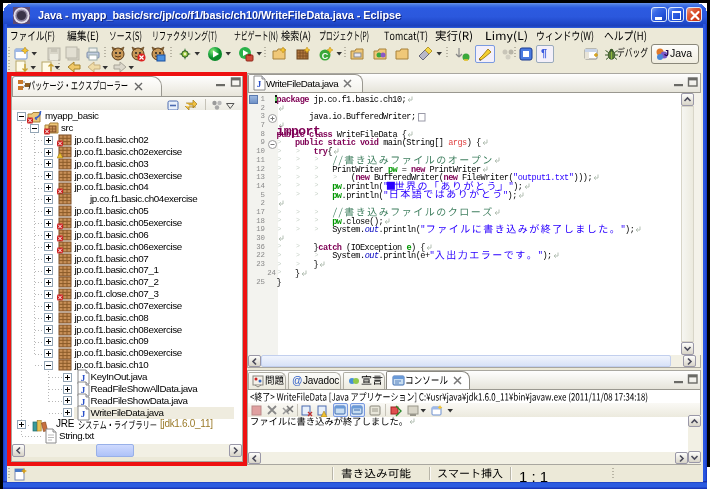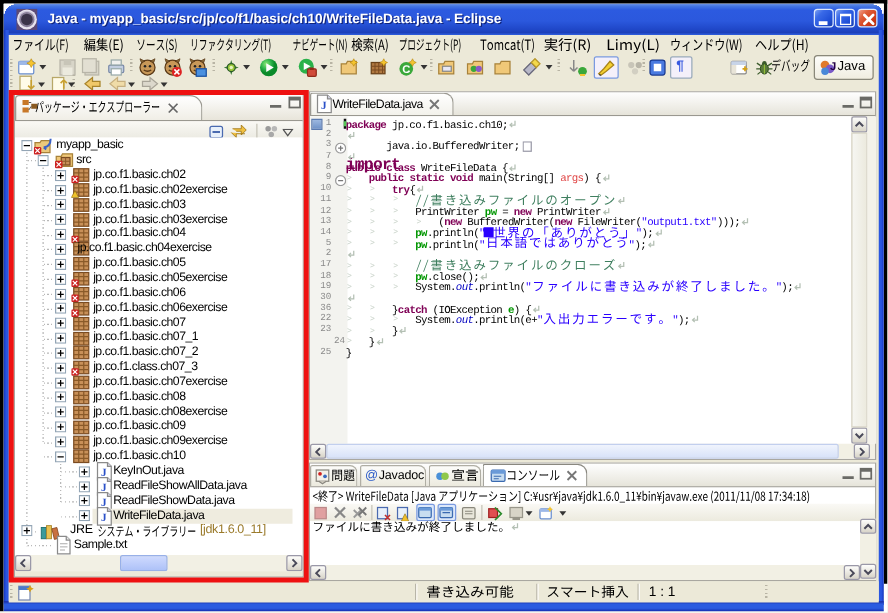--- a/index.html
+++ b/index.html
@@ -419,21 +419,21 @@
 <div style="position:absolute;left:35px;top:199.45px;width:9px;height:1px;background:repeating-linear-gradient(90deg,#b8b8b8 0,#b8b8b8 1px,rgba(0,0,0,0) 1px,rgba(0,0,0,0) 3px);"></div>
 <svg style="position:absolute;left:44px;top:194.9px" width="9" height="9">
     <rect x="0.5" y="0.5" width="8" height="8" fill="#fff" stroke="#93a5b5"></rect>
     <path d="M2 4.5 H7" stroke="#000" stroke-width="1"></path>
     <path d="M4.5 2 V7" stroke="#000" stroke-width="1"></path>
   </svg>
 <svg style="position:absolute;left:57px;top:191.45px" width="16" height="16">
     <rect x="2" y="3" width="12" height="10" fill="#c89058" stroke="#7a4a20"></rect>
     <path d="M2 6.3 H14 M2 9.6 H14 M6 3 V13 M10 3 V13" stroke="#8a5a28" stroke-width="1"></path>
   </svg>
-<div class="t" style="left:62px;top:193.2px;font-size:9.8px;color:#000;letter-spacing:-0.38px">jp.co.f1.basic.ch04exercise</div>
+<div class="t" style="left:90px;top:193.2px;font-size:9.8px;color:#000;letter-spacing:-0.38px">jp.co.f1.basic.ch04exercise</div>
 <div style="position:absolute;left:35px;top:211.3px;width:9px;height:1px;background:repeating-linear-gradient(90deg,#b8b8b8 0,#b8b8b8 1px,rgba(0,0,0,0) 1px,rgba(0,0,0,0) 3px);"></div>
 <svg style="position:absolute;left:44px;top:206.8px" width="9" height="9">
     <rect x="0.5" y="0.5" width="8" height="8" fill="#fff" stroke="#93a5b5"></rect>
     <path d="M2 4.5 H7" stroke="#000" stroke-width="1"></path>
     <path d="M4.5 2 V7" stroke="#000" stroke-width="1"></path>
   </svg>
 <svg style="position:absolute;left:57px;top:203.3px" width="16" height="16">
     <rect x="2" y="3" width="12" height="10" fill="#c89058" stroke="#7a4a20"></rect>
     <path d="M2 6.3 H14 M2 9.6 H14 M6 3 V13 M10 3 V13" stroke="#8a5a28" stroke-width="1"></path>
   </svg>
@@ -515,21 +515,21 @@
     <rect x="0.5" y="0.5" width="8" height="8" fill="#fff" stroke="#93a5b5"></rect>
     <path d="M2 4.5 H7" stroke="#000" stroke-width="1"></path>
     <path d="M4.5 2 V7" stroke="#000" stroke-width="1"></path>
   </svg>
 <svg style="position:absolute;left:57px;top:286.25px" width="16" height="16">
     <rect x="2" y="3" width="12" height="10" fill="#c89058" stroke="#7a4a20"></rect>
     <path d="M2 6.3 H14 M2 9.6 H14 M6 3 V13 M10 3 V13" stroke="#8a5a28" stroke-width="1"></path>
     <rect x="0" y="8.5" width="6" height="6" fill="#cc2222" rx="1"></rect>
     <path d="M1.2 9.7 L4.8 13.3 M4.8 9.7 L1.2 13.3" stroke="#fff" stroke-width="1"></path>
   </svg>
-<div class="t" style="left:74.5px;top:288.1px;font-size:9.8px;color:#000;letter-spacing:-0.38px">jp.co.f1.class.ch07_3</div>
+<div class="t" style="left:74.5px;top:288.1px;font-size:9.8px;color:#000;letter-spacing:-0.38px">jp.co.f1.close.ch07_3</div>
 <div style="position:absolute;left:35px;top:306.1px;width:9px;height:1px;background:repeating-linear-gradient(90deg,#b8b8b8 0,#b8b8b8 1px,rgba(0,0,0,0) 1px,rgba(0,0,0,0) 3px);"></div>
 <svg style="position:absolute;left:44px;top:301.6px" width="9" height="9">
     <rect x="0.5" y="0.5" width="8" height="8" fill="#fff" stroke="#93a5b5"></rect>
     <path d="M2 4.5 H7" stroke="#000" stroke-width="1"></path>
     <path d="M4.5 2 V7" stroke="#000" stroke-width="1"></path>
   </svg>
 <svg style="position:absolute;left:57px;top:298.1px" width="16" height="16">
     <rect x="2" y="3" width="12" height="10" fill="#c89058" stroke="#7a4a20"></rect>
     <path d="M2 6.3 H14 M2 9.6 H14 M6 3 V13 M10 3 V13" stroke="#8a5a28" stroke-width="1"></path>
   </svg>
@@ -654,21 +654,21 @@
       <path d="M3.1 -7.8 2.6 -7.2C3.2 -6.8 4.3 -6.1 4.8 -5.7L5.3 -6.4C4.8 -6.7 3.7 -7.5 3.1 -7.8ZM1.5 -0.5 2.0 0.3C3.0 0.1 4.4 -0.4 5.4 -1.0C7.0 -1.9 8.4 -3.3 9.3 -4.6L8.8 -5.5C8.0 -4.0 6.7 -2.7 5.0 -1.7C3.9 -1.1 2.7 -0.7 1.5 -0.5ZM1.5 -5.5 1.1 -4.8C1.7 -4.5 2.8 -3.8 3.3 -3.4L3.8 -4.2C3.3 -4.5 2.1 -5.2 1.5 -5.5Z M18.4 -6.8 17.8 -7.2C17.7 -7.2 17.4 -7.1 17.1 -7.1C16.7 -7.1 13.5 -7.1 13.1 -7.1C12.8 -7.1 12.3 -7.2 12.1 -7.2V-6.3C12.2 -6.3 12.8 -6.3 13.1 -6.3C13.5 -6.3 16.7 -6.3 17.1 -6.3C16.9 -5.5 16.1 -4.3 15.4 -3.5C14.4 -2.3 12.9 -1.1 11.2 -0.5L11.9 0.2C13.4 -0.5 14.8 -1.6 15.9 -2.8C16.9 -1.8 18.0 -0.6 18.7 0.3L19.4 -0.3C18.7 -1.1 17.5 -2.5 16.4 -3.4C17.1 -4.3 17.8 -5.5 18.1 -6.4C18.2 -6.5 18.3 -6.7 18.4 -6.8Z M22.6 -7.5V-6.7C22.8 -6.7 23.2 -6.7 23.5 -6.7C24.1 -6.7 27.1 -6.7 27.6 -6.7C27.9 -6.7 28.3 -6.7 28.6 -6.7V-7.5C28.3 -7.5 27.9 -7.5 27.6 -7.5C27.1 -7.5 24.1 -7.5 23.5 -7.5C23.2 -7.5 22.9 -7.5 22.6 -7.5ZM21.4 -5.0V-4.1C21.7 -4.2 22.0 -4.2 22.3 -4.2H25.3C25.3 -3.2 25.2 -2.3 24.7 -1.6C24.3 -1.0 23.6 -0.4 22.8 -0.1L23.6 0.5C24.4 0.0 25.2 -0.7 25.6 -1.4C26.0 -2.1 26.1 -3.1 26.2 -4.2H28.9C29.2 -4.2 29.5 -4.2 29.7 -4.1V-5.0C29.5 -4.9 29.2 -4.9 28.9 -4.9C28.4 -4.9 22.8 -4.9 22.3 -4.9C21.9 -4.9 21.7 -5.0 21.4 -5.0Z M32.3 -1.1C32.0 -1.1 31.7 -1.1 31.4 -1.1L31.5 -0.2C31.8 -0.2 32.1 -0.3 32.4 -0.3C33.7 -0.4 37.1 -0.8 38.7 -1.0C38.9 -0.5 39.1 -0.0 39.3 0.3L40.1 -0.0C39.7 -1.1 38.6 -3.1 37.9 -4.2L37.1 -3.8C37.5 -3.4 37.9 -2.6 38.3 -1.8C37.2 -1.6 35.3 -1.4 33.8 -1.2C34.3 -2.6 35.3 -5.7 35.6 -6.7C35.7 -7.1 35.8 -7.4 35.9 -7.6L34.9 -7.8C34.9 -7.5 34.8 -7.3 34.7 -6.8C34.4 -5.8 33.4 -2.6 32.8 -1.2Z M45.9 -5.0C45.3 -5.0 44.8 -4.5 44.8 -3.9C44.8 -3.3 45.3 -2.8 45.9 -2.8C46.5 -2.8 47.0 -3.3 47.0 -3.9C47.0 -4.5 46.5 -5.0 45.9 -5.0Z M53.4 -7.6V-6.8C53.6 -6.8 54.0 -6.8 54.3 -6.8C54.8 -6.8 57.7 -6.8 58.3 -6.8C58.6 -6.8 59.0 -6.8 59.2 -6.8V-7.6C59.0 -7.6 58.6 -7.5 58.3 -7.5C57.7 -7.5 54.8 -7.5 54.3 -7.5C53.9 -7.5 53.6 -7.6 53.4 -7.6ZM60.0 -4.9 59.4 -5.3C59.3 -5.2 59.0 -5.2 58.8 -5.2C58.3 -5.2 53.9 -5.2 53.4 -5.2C53.2 -5.2 52.8 -5.2 52.4 -5.3V-4.4C52.8 -4.4 53.2 -4.4 53.4 -4.4C54.0 -4.4 58.4 -4.4 58.9 -4.4C58.7 -3.7 58.3 -2.8 57.6 -2.2C56.8 -1.3 55.5 -0.6 54.0 -0.3L54.7 0.4C56.0 0.1 57.3 -0.5 58.3 -1.7C59.1 -2.5 59.5 -3.6 59.8 -4.6C59.8 -4.7 59.9 -4.8 60.0 -4.9Z M62.1 -3.7 62.5 -2.9C63.9 -3.3 65.3 -3.9 66.4 -4.5V-0.8C66.4 -0.4 66.3 0.1 66.3 0.3H67.3C67.3 0.1 67.2 -0.4 67.2 -0.8V-5.1C68.3 -5.8 69.2 -6.5 70.0 -7.4L69.3 -8.0C68.6 -7.1 67.6 -6.3 66.5 -5.6C65.4 -4.9 63.8 -4.2 62.1 -3.7Z M80.4 -8.7 79.9 -8.5C80.1 -8.1 80.5 -7.6 80.7 -7.2L81.3 -7.4C81.0 -7.8 80.7 -8.4 80.4 -8.7ZM80.0 -6.6 79.5 -7.0 79.9 -7.1C79.7 -7.5 79.3 -8.1 79.1 -8.5L78.6 -8.2C78.8 -7.9 79.1 -7.4 79.3 -7.0C79.1 -7.0 79.0 -7.0 78.9 -7.0C78.4 -7.0 74.3 -7.0 73.7 -7.0C73.4 -7.0 73.0 -7.0 72.7 -7.1V-6.2C73.0 -6.2 73.3 -6.2 73.7 -6.2C74.3 -6.2 78.4 -6.2 79.0 -6.2C78.8 -5.2 78.3 -3.8 77.6 -2.9C76.8 -1.8 75.6 -0.9 73.6 -0.4L74.3 0.4C76.2 -0.2 77.4 -1.2 78.4 -2.4C79.2 -3.4 79.7 -5.1 79.9 -6.1C79.9 -6.3 80.0 -6.5 80.0 -6.6Z M84.0 -7.6V-6.8C84.2 -6.8 84.6 -6.8 84.9 -6.8C85.4 -6.8 88.3 -6.8 88.9 -6.8C89.2 -6.8 89.6 -6.8 89.8 -6.8V-7.6C89.6 -7.6 89.2 -7.5 88.9 -7.5C88.3 -7.5 85.4 -7.5 84.9 -7.5C84.5 -7.5 84.2 -7.6 84.0 -7.6ZM90.6 -4.9 90.0 -5.3C89.9 -5.2 89.6 -5.2 89.4 -5.2C88.9 -5.2 84.5 -5.2 84.0 -5.2C83.8 -5.2 83.4 -5.2 83.0 -5.3V-4.4C83.4 -4.4 83.8 -4.4 84.0 -4.4C84.6 -4.4 89.0 -4.4 89.5 -4.4C89.3 -3.7 88.9 -2.8 88.2 -2.2C87.4 -1.3 86.1 -0.6 84.6 -0.3L85.3 0.4C86.6 0.1 87.9 -0.5 88.9 -1.7C89.7 -2.5 90.1 -3.6 90.4 -4.6C90.4 -4.7 90.5 -4.8 90.6 -4.9Z M99.7 -7.7H98.8C98.8 -7.5 98.8 -7.2 98.8 -6.9C98.8 -6.5 98.8 -5.6 98.8 -5.2C98.8 -3.3 98.7 -2.5 98.0 -1.6C97.3 -0.9 96.5 -0.5 95.5 -0.3L96.2 0.4C96.9 0.2 98.0 -0.3 98.6 -1.1C99.3 -1.9 99.7 -2.8 99.7 -5.2C99.7 -5.6 99.7 -6.4 99.7 -6.9C99.7 -7.2 99.7 -7.5 99.7 -7.7ZM95.0 -7.7H94.1C94.1 -7.5 94.1 -7.1 94.1 -6.9C94.1 -6.6 94.1 -4.0 94.1 -3.5C94.1 -3.2 94.1 -2.9 94.0 -2.7H95.0C95.0 -2.9 94.9 -3.3 94.9 -3.5C94.9 -3.9 94.9 -6.6 94.9 -6.9C94.9 -7.2 95.0 -7.5 95.0 -7.7Z M103.0 -4.4V-3.4C103.4 -3.4 103.9 -3.5 104.5 -3.5C105.2 -3.5 109.3 -3.5 110.1 -3.5C110.5 -3.5 110.9 -3.4 111.1 -3.4V-4.4C110.9 -4.4 110.6 -4.4 110.0 -4.4C109.3 -4.4 105.2 -4.4 104.5 -4.4C103.9 -4.4 103.3 -4.4 103.0 -4.4Z" fill="#000"></path>
     </g>
   </svg>
 <div class="t" style="left:160px;top:418.4px;font-size:10px;color:#9a7a2a;letter-spacing:-0.3px">[jdk1.6.0_11]</div>
 <div style="position:absolute;left:22px;top:436.45px;width:19px;height:1px;background:repeating-linear-gradient(90deg,#b8b8b8 0,#b8b8b8 1px,rgba(0,0,0,0) 1px,rgba(0,0,0,0) 3px);"></div>
 <svg style="position:absolute;left:43px;top:428.45px" width="16" height="16">
     <path d="M3 1 H10 L13 4 V15 H3 Z" fill="#fff" stroke="#8a8a8a"></path>
     <path d="M10 1 L10 4 H13" fill="#e8e8e8" stroke="#8a8a8a"></path>
     <path d="M5 7 H11 M5 9.5 H11 M5 12 H9" stroke="#aaa" stroke-width="0.8"></path>
   </svg>
-<div class="t" style="left:59px;top:430.2px;font-size:9.8px;color:#000;letter-spacing:-0.38px">Sample.txt</div>
+<div class="t" style="left:59px;top:430.2px;font-size:9.8px;color:#000;letter-spacing:-0.38px">String.txt</div>
 <div style="position:absolute;left:12px;top:444px;width:230px;height:13px;background:#f2f0e4;"></div>
 <div style="position:absolute;left:12px;top:444px;width:13px;height:13px;background:linear-gradient(180deg,#fdfdfb,#d8d4c8);border:1px solid #9a98a8;border-radius:2px;box-sizing:border-box"></div>
 <svg style="position:absolute;left:12px;top:444px" width="13" height="13">
     <path d="M8 3.5 L5 6.5 L8 9.5" stroke="#4a4a5a" stroke-width="1.6" fill="none"></path>
   </svg>
 <div style="position:absolute;left:229px;top:444px;width:13px;height:13px;background:linear-gradient(180deg,#fdfdfb,#d8d4c8);border:1px solid #9a98a8;border-radius:2px;box-sizing:border-box"></div>
 <svg style="position:absolute;left:229px;top:444px" width="13" height="13">
     <path d="M5 3.5 L8 6.5 L5 9.5" stroke="#4a4a5a" stroke-width="1.6" fill="none"></path>
   </svg>
 <div style="position:absolute;left:96px;top:444px;width:38px;height:13px;background:linear-gradient(180deg,#cfdafe,#aec2f8);border:1px solid #98b0e8;border-radius:2px;box-sizing:border-box;"></div>
@@ -1088,14 +1088,14 @@
 <svg style="position:absolute;left:341.0px;top:465.7px;overflow:visible" width="72" height="16">
     <g transform="translate(0,11.34) scale(1.0903,1)">
       <path d="M2.7 -0.7H8.0V-0.0H2.7ZM2.7 -1.2V-1.9H8.0V-1.2ZM2.0 -2.5V0.9H2.7V0.5H8.0V0.9H8.8V-2.5ZM0.6 -3.6V-3.0H10.1V-3.6H5.7V-4.2H9.4V-4.7H5.7V-5.3H8.8V-6.5H10.1V-7.1H8.8V-8.2H5.7V-9.0H4.9V-8.2H1.7V-7.7H4.9V-7.1H0.6V-6.5H4.9V-5.9H1.6V-5.3H4.9V-4.7H1.3V-4.2H4.9V-3.6ZM5.7 -7.7H8.0V-7.1H5.7ZM5.7 -5.9V-6.5H8.0V-5.9Z M14.0 -2.8 13.1 -3.0C12.9 -2.5 12.7 -2.1 12.7 -1.5C12.7 -0.1 13.9 0.5 16.0 0.5C16.9 0.5 17.8 0.4 18.5 0.3L18.5 -0.5C17.8 -0.4 17.0 -0.3 16.0 -0.3C14.3 -0.3 13.5 -0.7 13.5 -1.6C13.5 -2.1 13.7 -2.5 14.0 -2.8ZM16.1 -7.5 16.1 -7.2C15.1 -7.1 13.9 -7.2 12.6 -7.3L12.7 -6.5C14.0 -6.4 15.3 -6.4 16.3 -6.5L16.6 -5.6L16.9 -5.1C15.6 -5.0 14.0 -5.0 12.4 -5.1L12.5 -4.3C14.1 -4.2 15.9 -4.2 17.2 -4.4C17.4 -3.8 17.7 -3.3 18.0 -2.8C17.7 -2.9 17.0 -2.9 16.4 -3.0L16.3 -2.3C17.1 -2.3 18.1 -2.2 18.7 -2.0L19.1 -2.7C18.9 -2.8 18.8 -2.9 18.7 -3.1C18.4 -3.5 18.2 -4.0 18.0 -4.4C18.7 -4.5 19.4 -4.7 19.9 -4.8L19.8 -5.6C19.3 -5.5 18.5 -5.3 17.6 -5.2L17.4 -5.8L17.1 -6.5C17.9 -6.6 18.6 -6.8 19.2 -7.0L19.1 -7.7C18.4 -7.5 17.7 -7.4 16.9 -7.3C16.8 -7.7 16.7 -8.1 16.7 -8.5L15.8 -8.4C15.9 -8.1 16.0 -7.8 16.1 -7.5Z M22.0 -8.2C22.7 -7.8 23.5 -7.1 23.9 -6.5L24.5 -7.1C24.1 -7.6 23.3 -8.3 22.6 -8.7ZM27.5 -6.4C27.1 -4.2 26.2 -2.5 24.6 -1.5C24.8 -1.4 25.1 -1.0 25.3 -0.9C26.6 -1.9 27.6 -3.3 28.1 -5.2C28.6 -3.3 29.5 -1.8 31.0 -0.9C31.1 -1.1 31.4 -1.4 31.6 -1.5C29.5 -2.6 28.6 -5.2 28.4 -8.4H25.7V-7.7H27.7C27.7 -7.2 27.8 -6.8 27.9 -6.3ZM24.2 -4.8H21.9V-4.0H23.4V-1.3C22.9 -0.8 22.3 -0.4 21.8 -0.1L22.2 0.8C22.8 0.3 23.3 -0.2 23.8 -0.6C24.5 0.2 25.5 0.6 26.9 0.7C28.1 0.7 30.3 0.7 31.5 0.6C31.5 0.4 31.6 -0.0 31.7 -0.2C30.5 -0.1 28.1 -0.1 26.9 -0.1C25.6 -0.2 24.7 -0.5 24.2 -1.3Z M41.2 -5.5 40.3 -5.6C40.3 -5.3 40.3 -4.9 40.3 -4.6C40.3 -4.4 40.3 -4.1 40.2 -3.8C39.4 -4.2 38.4 -4.6 37.3 -4.7C37.7 -5.7 38.2 -6.8 38.5 -7.2C38.6 -7.4 38.7 -7.5 38.8 -7.6L38.2 -8.0C38.1 -8.0 37.9 -7.9 37.7 -7.9C37.3 -7.9 35.9 -7.8 35.3 -7.8C35.1 -7.8 34.8 -7.8 34.5 -7.8L34.5 -7.0C34.8 -7.0 35.1 -7.0 35.3 -7.0C35.8 -7.1 37.1 -7.1 37.5 -7.1C37.2 -6.5 36.8 -5.6 36.4 -4.7C34.3 -4.7 32.9 -3.4 32.9 -1.9C32.9 -1.0 33.5 -0.4 34.3 -0.4C34.8 -0.4 35.2 -0.6 35.6 -1.1C36.0 -1.7 36.5 -3.0 37.0 -3.9C38.1 -3.9 39.1 -3.5 40.0 -3.0C39.7 -1.8 38.9 -0.7 37.2 0.1L37.9 0.6C39.5 -0.1 40.3 -1.1 40.7 -2.5C41.2 -2.3 41.5 -2.0 41.8 -1.7L42.2 -2.6C41.9 -2.9 41.5 -3.1 40.9 -3.4C41.1 -4.1 41.1 -4.7 41.2 -5.5ZM36.1 -4.0C35.7 -3.1 35.3 -2.1 34.9 -1.6C34.7 -1.3 34.5 -1.3 34.3 -1.3C34.0 -1.3 33.7 -1.5 33.7 -2.0C33.7 -2.9 34.5 -3.8 36.1 -4.0Z M43.4 -8.2V-7.4H50.8V-0.3C50.8 -0.1 50.7 -0.0 50.5 0.0C50.2 0.0 49.3 0.0 48.5 -0.0C48.6 0.2 48.8 0.6 48.8 0.8C49.9 0.8 50.6 0.8 51.1 0.7C51.5 0.6 51.6 0.3 51.6 -0.3V-7.4H52.9V-8.2ZM45.3 -5.1H48.1V-2.6H45.3ZM44.5 -5.9V-1.0H45.3V-1.9H48.9V-5.9Z M57.1 -8.0C57.3 -7.7 57.6 -7.3 57.8 -6.9L55.6 -6.8C55.9 -7.4 56.3 -8.1 56.5 -8.8L55.7 -9.0C55.5 -8.3 55.1 -7.4 54.7 -6.8L53.9 -6.7L54.0 -5.9C55.1 -6.0 56.6 -6.1 58.2 -6.2C58.3 -5.9 58.4 -5.7 58.4 -5.5L59.1 -5.8C58.9 -6.5 58.3 -7.5 57.7 -8.2ZM57.6 -4.5V-3.6H55.3V-4.5ZM54.6 -5.2V0.8H55.3V-1.3H57.6V-0.1C57.6 0.1 57.6 0.1 57.4 0.1C57.3 0.1 56.8 0.1 56.3 0.1C56.4 0.3 56.5 0.6 56.6 0.8C57.3 0.8 57.7 0.8 58.0 0.7C58.3 0.6 58.4 0.3 58.4 -0.1V-5.2ZM55.3 -2.9H57.6V-2.0H55.3ZM62.7 -8.2C62.1 -7.9 61.1 -7.5 60.2 -7.2V-9.0H59.4V-5.4C59.4 -4.5 59.7 -4.3 60.7 -4.3C60.9 -4.3 62.3 -4.3 62.5 -4.3C63.4 -4.3 63.6 -4.6 63.7 -5.9C63.5 -6.0 63.2 -6.1 63.0 -6.3C63.0 -5.2 62.9 -5.0 62.5 -5.0C62.2 -5.0 61.0 -5.0 60.8 -5.0C60.3 -5.0 60.2 -5.1 60.2 -5.4V-6.5C61.2 -6.8 62.4 -7.2 63.2 -7.6ZM62.8 -3.4C62.2 -3.0 61.2 -2.6 60.2 -2.3V-4.0H59.4V-0.4C59.4 0.5 59.7 0.8 60.7 0.8C60.9 0.8 62.4 0.8 62.6 0.8C63.5 0.8 63.8 0.4 63.9 -1.1C63.6 -1.1 63.3 -1.2 63.1 -1.4C63.1 -0.2 63.0 0.0 62.6 0.0C62.2 0.0 61.0 0.0 60.8 0.0C60.3 0.0 60.2 -0.0 60.2 -0.4V-1.6C61.3 -1.9 62.5 -2.3 63.3 -2.8Z" fill="#000"></path>
     </g>
   </svg>
 <svg style="position:absolute;left:437.0px;top:465.7px;overflow:visible" width="68" height="16">
     <g transform="translate(0,11.34) scale(1.0280,1)">
       <path d="M8.6 -7.2 8.0 -7.6C7.8 -7.5 7.6 -7.5 7.2 -7.5C6.8 -7.5 3.5 -7.5 3.1 -7.5C2.8 -7.5 2.2 -7.5 2.0 -7.6V-6.6C2.1 -6.6 2.7 -6.6 3.1 -6.6C3.5 -6.6 6.9 -6.6 7.3 -6.6C7.0 -5.7 6.2 -4.5 5.5 -3.7C4.4 -2.4 2.8 -1.2 1.1 -0.5L1.8 0.2C3.3 -0.5 4.8 -1.7 5.9 -2.9C7.0 -1.9 8.2 -0.7 8.9 0.3L9.6 -0.4C8.9 -1.2 7.6 -2.6 6.5 -3.6C7.3 -4.5 7.9 -5.8 8.3 -6.7C8.4 -6.8 8.5 -7.1 8.6 -7.2Z M15.6 -1.7C16.3 -1.0 17.1 -0.1 17.5 0.5L18.3 -0.1C17.9 -0.7 17.1 -1.5 16.5 -2.1C18.2 -3.5 19.6 -5.2 20.4 -6.5C20.4 -6.5 20.5 -6.7 20.6 -6.8L20.0 -7.3C19.8 -7.3 19.6 -7.2 19.3 -7.2C18.2 -7.2 13.4 -7.2 12.9 -7.2C12.5 -7.2 12.1 -7.3 11.8 -7.3V-6.4C12.0 -6.4 12.5 -6.4 12.9 -6.4C13.5 -6.4 18.2 -6.4 19.2 -6.4C18.7 -5.5 17.4 -3.9 15.8 -2.7C15.1 -3.4 14.2 -4.1 13.8 -4.4L13.2 -3.8C13.7 -3.4 15.0 -2.3 15.6 -1.7Z M22.5 -4.6V-3.6C22.8 -3.6 23.4 -3.6 24.0 -3.6C24.8 -3.6 29.1 -3.6 29.9 -3.6C30.3 -3.6 30.8 -3.6 31.0 -3.6V-4.6C30.8 -4.6 30.4 -4.6 29.8 -4.6C29.1 -4.6 24.8 -4.6 24.0 -4.6C23.4 -4.6 22.8 -4.6 22.5 -4.6Z M35.7 -0.9C35.7 -0.5 35.7 -0.0 35.6 0.3H36.7C36.6 -0.0 36.6 -0.6 36.6 -0.9L36.6 -4.5C37.8 -4.1 39.6 -3.4 40.8 -2.7L41.2 -3.7C40.0 -4.2 38.0 -5.0 36.6 -5.4V-7.2C36.6 -7.5 36.6 -8.0 36.7 -8.3H35.6C35.7 -8.0 35.7 -7.5 35.7 -7.2C35.7 -6.3 35.7 -1.5 35.7 -0.9Z M47.0 -5.3V-0.8H47.7V-1.2H49.4V0.9H50.2V-1.2H51.9V-0.9H52.7V-5.3H50.2V-6.2H53.0V-6.9H50.2V-7.9C51.1 -7.9 51.9 -8.1 52.6 -8.2L52.1 -8.8C50.8 -8.5 48.6 -8.4 46.8 -8.3C46.9 -8.1 47.0 -7.8 47.0 -7.6C47.8 -7.7 48.6 -7.7 49.4 -7.8V-6.9H46.7V-6.2H49.4V-5.3ZM47.7 -3.0H49.4V-1.9H47.7ZM47.7 -3.6V-4.7H49.4V-3.6ZM51.9 -3.0V-1.9H50.2V-3.0ZM51.9 -3.6H50.2V-4.7H51.9ZM44.7 -9.0V-6.8H43.3V-6.1H44.7V-3.7L43.1 -3.3L43.3 -2.5L44.7 -3.0V-0.1C44.7 0.0 44.7 0.1 44.5 0.1C44.4 0.1 44.0 0.1 43.5 0.1C43.6 0.3 43.7 0.6 43.7 0.8C44.4 0.9 44.8 0.8 45.1 0.7C45.4 0.6 45.5 0.3 45.5 -0.1V-3.2L46.6 -3.6L46.5 -4.3L45.5 -4.0V-6.1H46.5V-6.8H45.5V-9.0Z M58.3 -6.2C57.6 -3.2 56.3 -1.0 53.9 0.2C54.1 0.3 54.5 0.7 54.6 0.8C56.8 -0.4 58.1 -2.4 58.9 -5.2C59.4 -3.1 60.6 -0.8 63.2 0.8C63.3 0.6 63.7 0.3 63.8 0.1C59.6 -2.4 59.4 -6.4 59.4 -8.3H55.9V-7.5H58.6C58.6 -7.1 58.6 -6.7 58.7 -6.2Z" fill="#000"></path>
     </g>
   </svg>
-<div class="t" style="left:519px;top:468px;font-size:11px">1 : 1</div>
+<div class="t" style="left:519px;top:468px;font-size:15px">1 : 1</div>
 <div style="position:absolute;left:612px;top:468px;width:2px;height:12px;background:repeating-linear-gradient(180deg,#b8b4a4 0,#b8b4a4 1px,rgba(0,0,0,0) 1px,rgba(0,0,0,0) 3px);"></div>
 <div style="position:absolute;left:7px;top:72px;width:240px;height:394px;border:4px solid #ee1111;box-sizing:border-box;"></div>
 </body></html>

